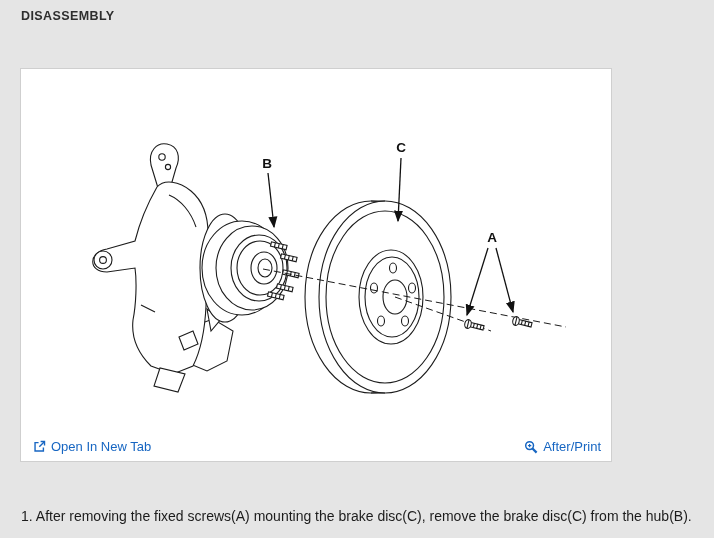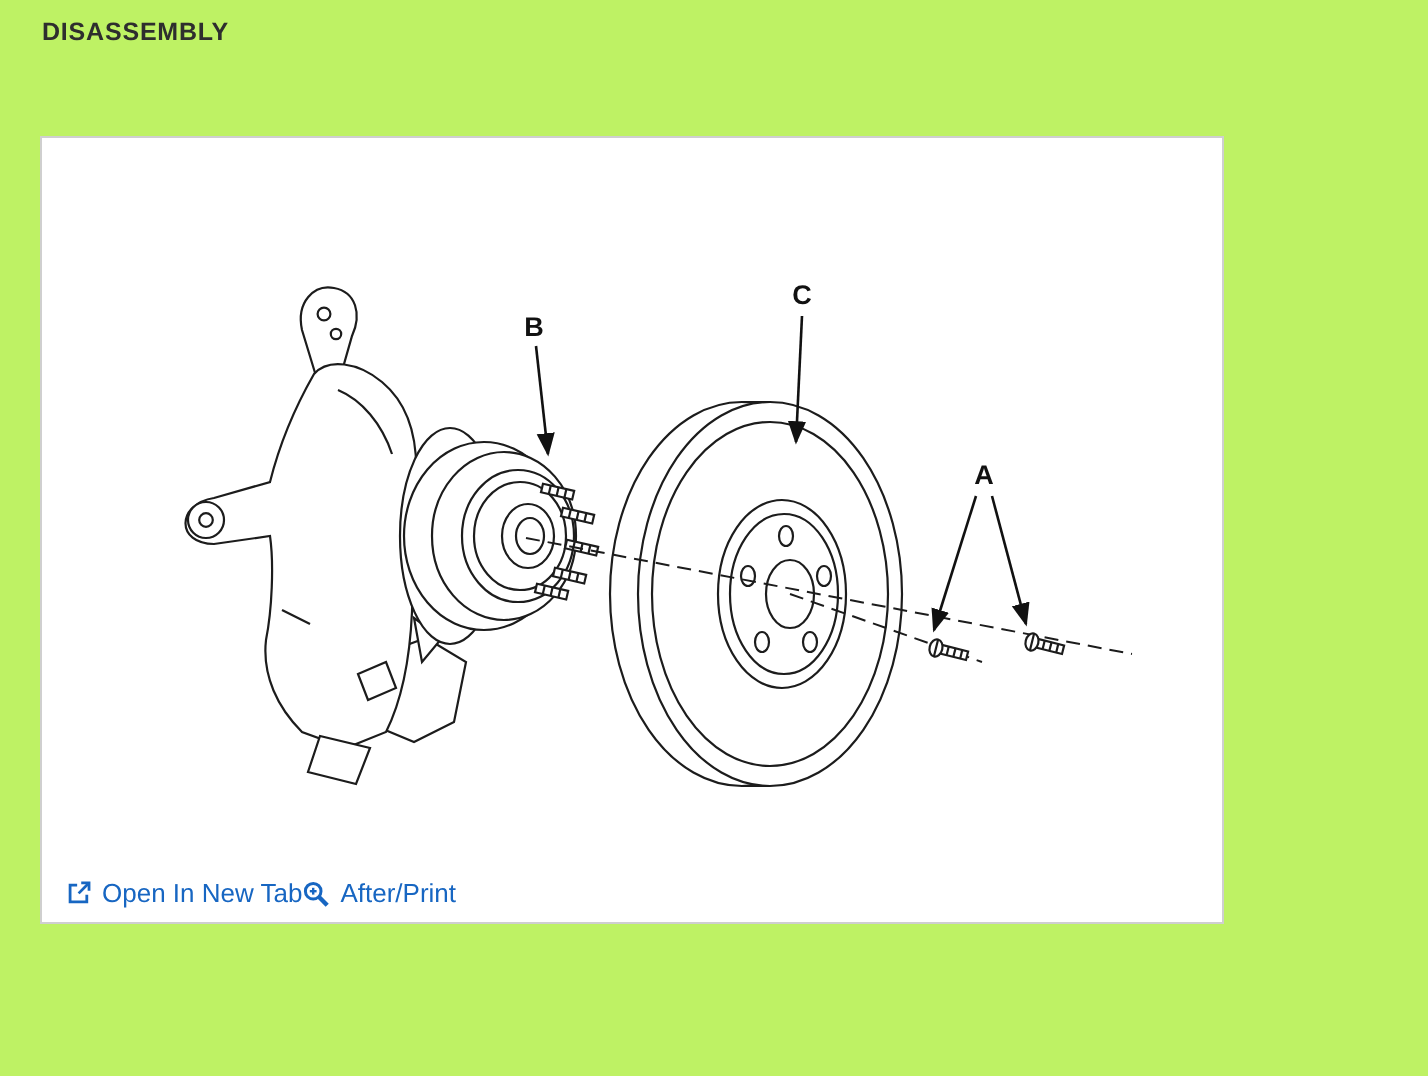--- a/index.html
+++ b/index.html
@@ -1,21 +1,21 @@
 <!DOCTYPE html>
 <html><head>
 <meta charset="utf-8">
 <style>
   * { box-sizing: border-box; }
   html, body { margin: 0; padding: 0; background: #ffffff; }
   .page {
     position: relative;
     width: 714px;
     height: 538px;
-    background: #bef264;
+    background: #e5e5e5;
     font-family: "Liberation Sans", sans-serif;
     overflow: hidden;
   }
   .page-title {
     position: absolute;
     left: 21px;
     top: 9px;
     margin: 0;
     font-size: 12.5px;
     font-weight: bold;
@@ -31,21 +31,21 @@
     border: 1px solid #cfcfcf;
     background: #ffffff;
   }
   .diagram { position: absolute; left: 0; top: 0; }
   .figure-toolbar {
     position: absolute;
     left: 12px;
     right: 10px;
     bottom: 7px;
     display: flex;
-    justify-content: flex-start;
+    justify-content: space-between;
     align-items: center;
   }
   .tool-link {
     display: inline-flex;
     align-items: center;
     gap: 5px;
     color: #1766c2;
     font-size: 13px;
     text-decoration: none;
     cursor: pointer;
@@ -213,14 +213,15 @@
           <line x1="8.5" y1="8.5" x2="12.6" y2="12.6" stroke="currentColor" stroke-width="2.2"></line>
           <line x1="5.6" y1="3.9" x2="5.6" y2="7.3" stroke="currentColor" stroke-width="1.2"></line>
           <line x1="3.9" y1="5.6" x2="7.3" y2="5.6" stroke="currentColor" stroke-width="1.2"></line>
         </svg>
         <span>After/Print</span>
       </a>
     </div>
 
   </div>
 
+  <p class="instruction">1. After removing the fixed screws(A) mounting the brake disc(C), remove the brake disc(C) from the hub(B).</p>
 
 </div>
 
 </body></html>

